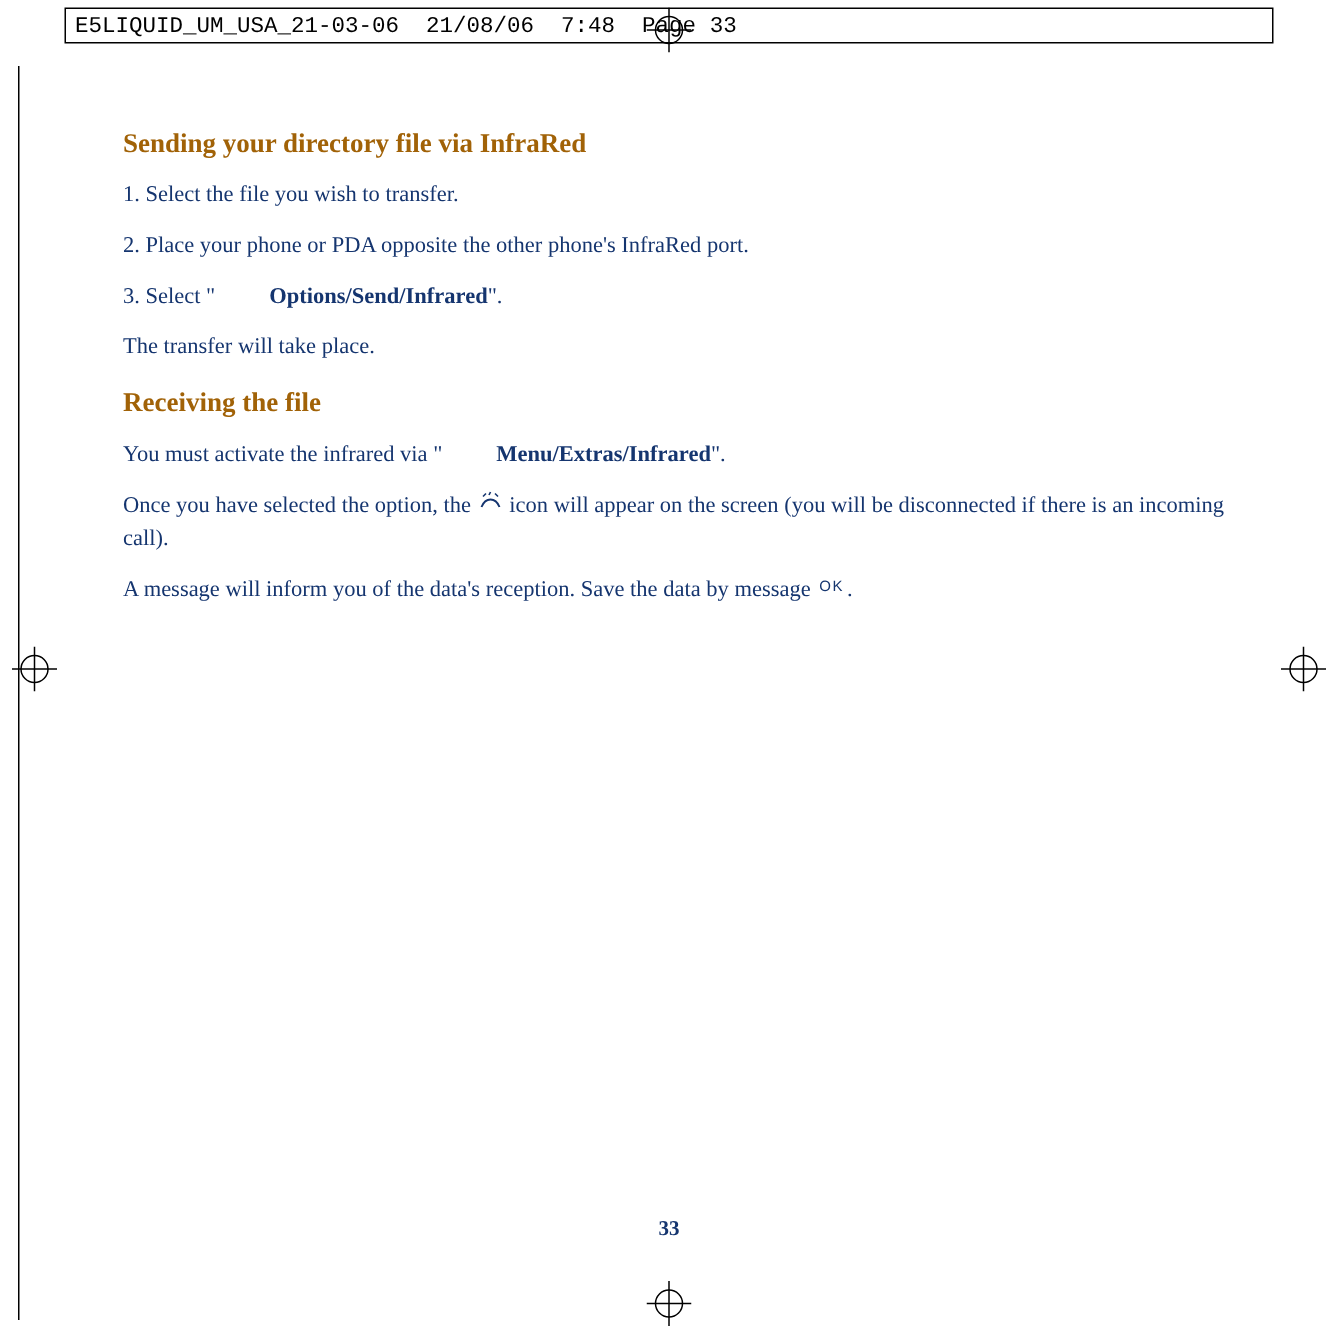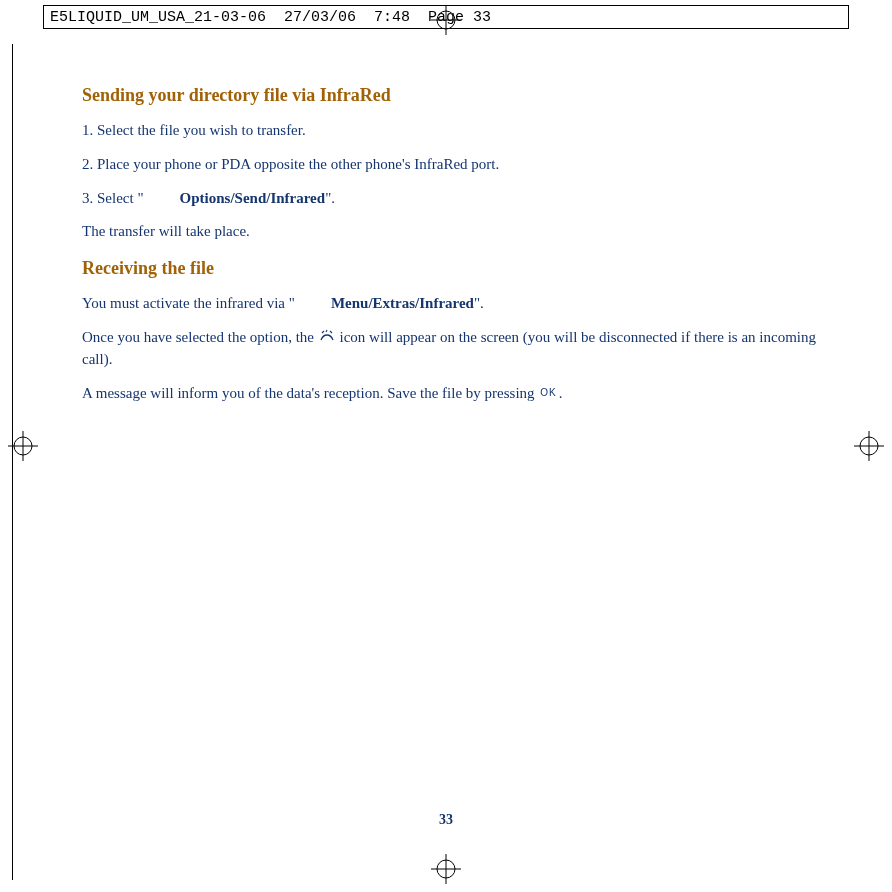--- a/index.html
+++ b/index.html
@@ -83,21 +83,21 @@
       left: 50%;
       transform: translateX(-50%);
     }
   </style>
 </head>
 <body>
 
 <div class="header-bar">
   <span>E5LIQUID_UM_USA_21-03-06</span>
   <span style="width:18px"></span>
-  <span>27/03/06</span>
+  <span>21/08/06</span>
   <span style="width:18px"></span>
   <span>7:48</span>
   <span style="width:18px"></span>
   <span>Page 33</span>
 </div>
 
 <div class="header-mark">
   <svg width="30" height="30">
       <circle cx="15" cy="15" r="9" fill="none" stroke="#000" stroke-width="1"></circle>
       <line x1="15" y1="0" x2="15" y2="30" stroke="#000" stroke-width="1"></line>
@@ -162,17 +162,17 @@
         <path d="M1 11 Q3 6 7 6 Q11 6 13 11" fill="none" stroke="#15356f" stroke-width="1.3"></path>
         <path d="M2 4 L4 2" stroke="#15356f" stroke-width="1.1"></path>
         <path d="M6 3 L7 1" stroke="#15356f" stroke-width="1.1"></path>
         <path d="M10 2 L12 4" stroke="#15356f" stroke-width="1.1"></path>
       </svg>
     </span>
     <span> icon will appear on the screen (you will be disconnected if there is an incoming call).</span>
   </div>
 
   <div class="para">
-    <span>A message will inform you of the data's reception. Save the file by pressing </span><span class="ok-glyph">OK</span><span>.</span>
+    <span>A message will inform you of the data's reception. Save the data by message </span><span class="ok-glyph">OK</span><span>.</span>
   </div>
 </div>
 
 <div class="page-num-bar">33</div>
 
 </body></html>

